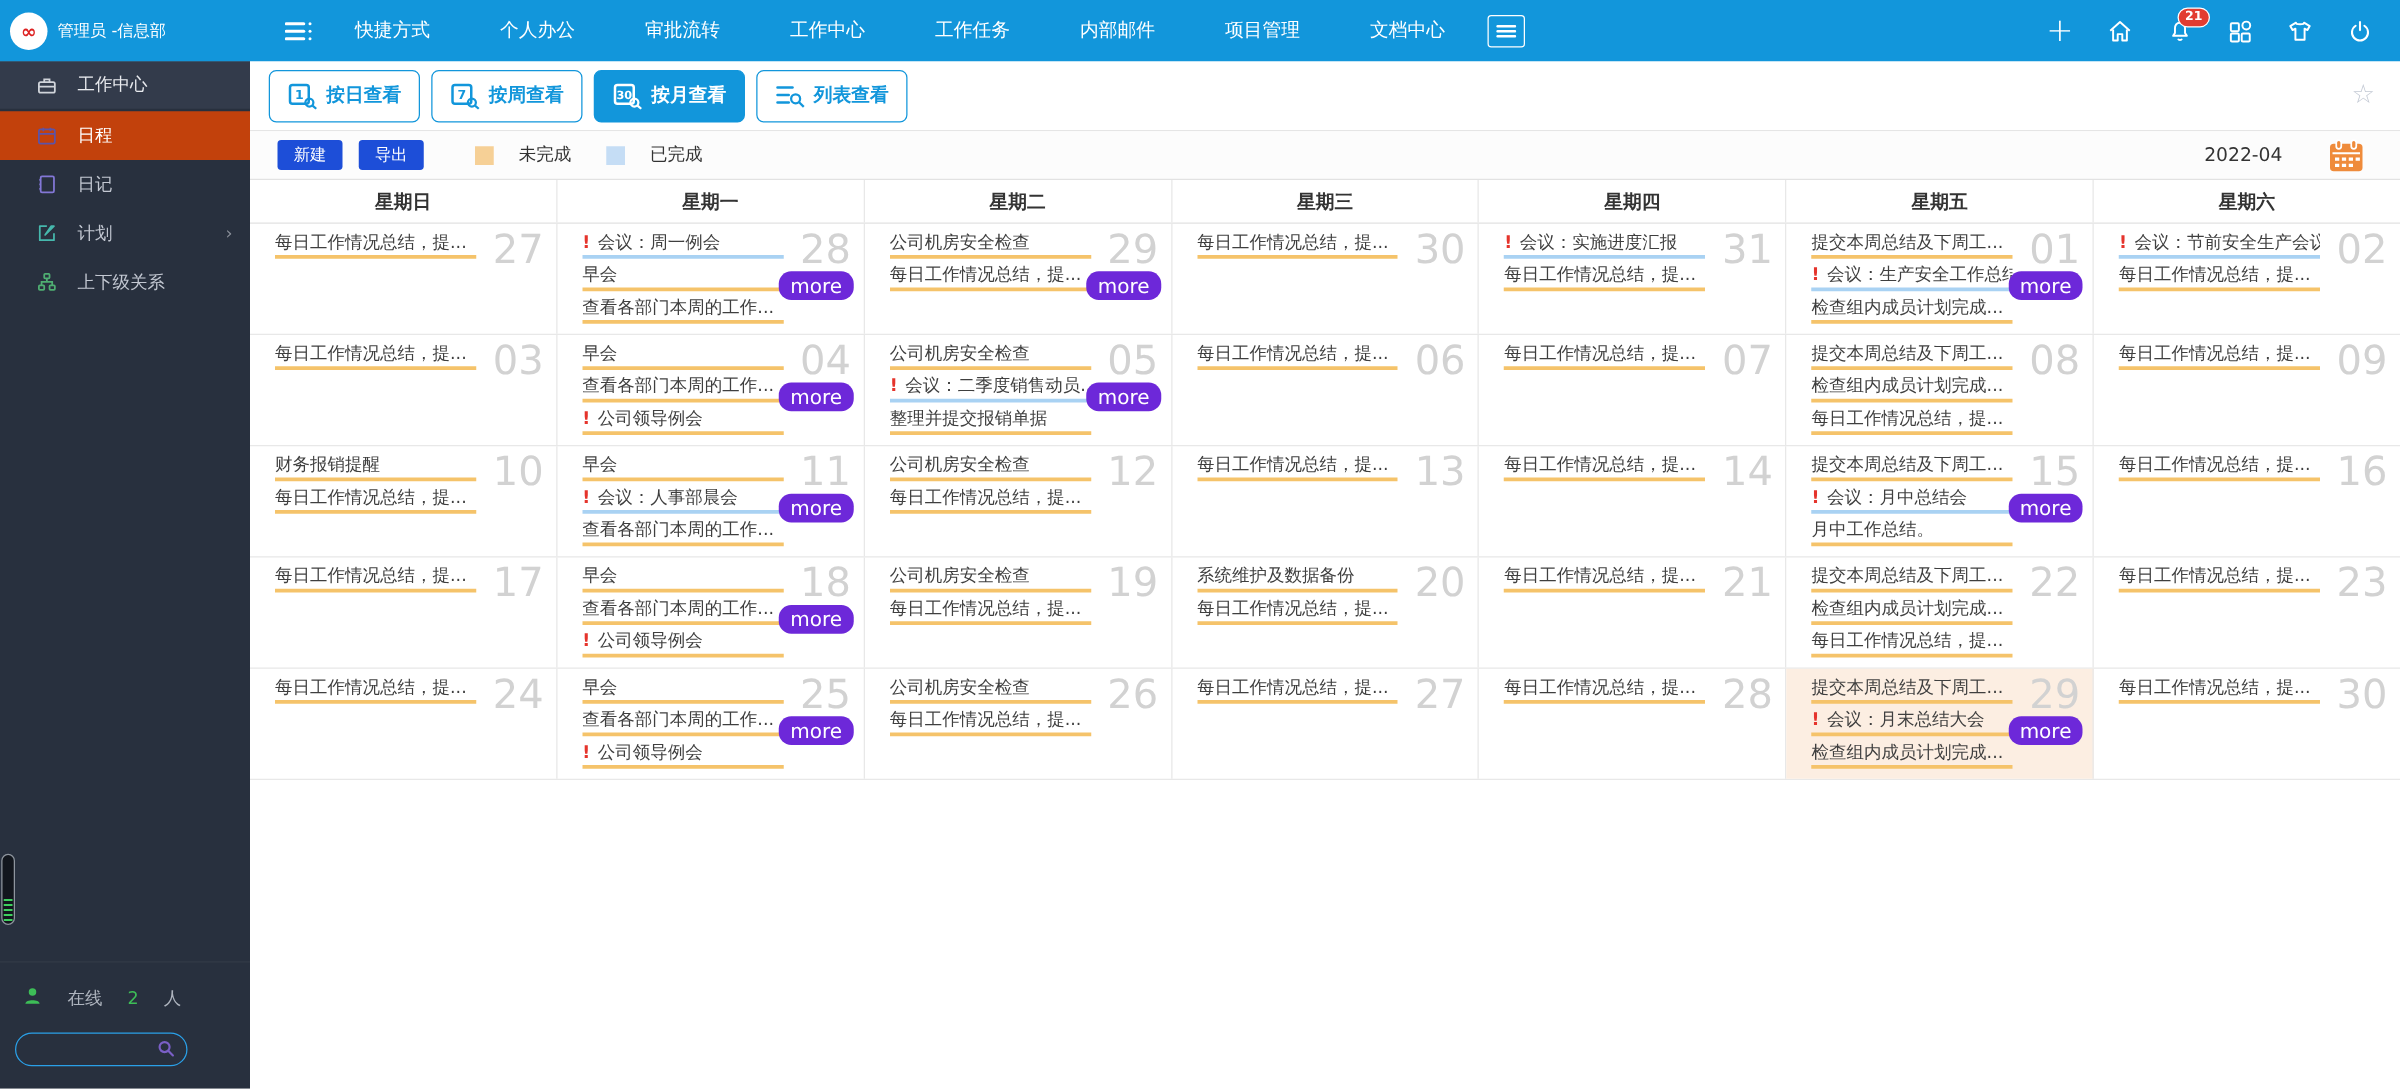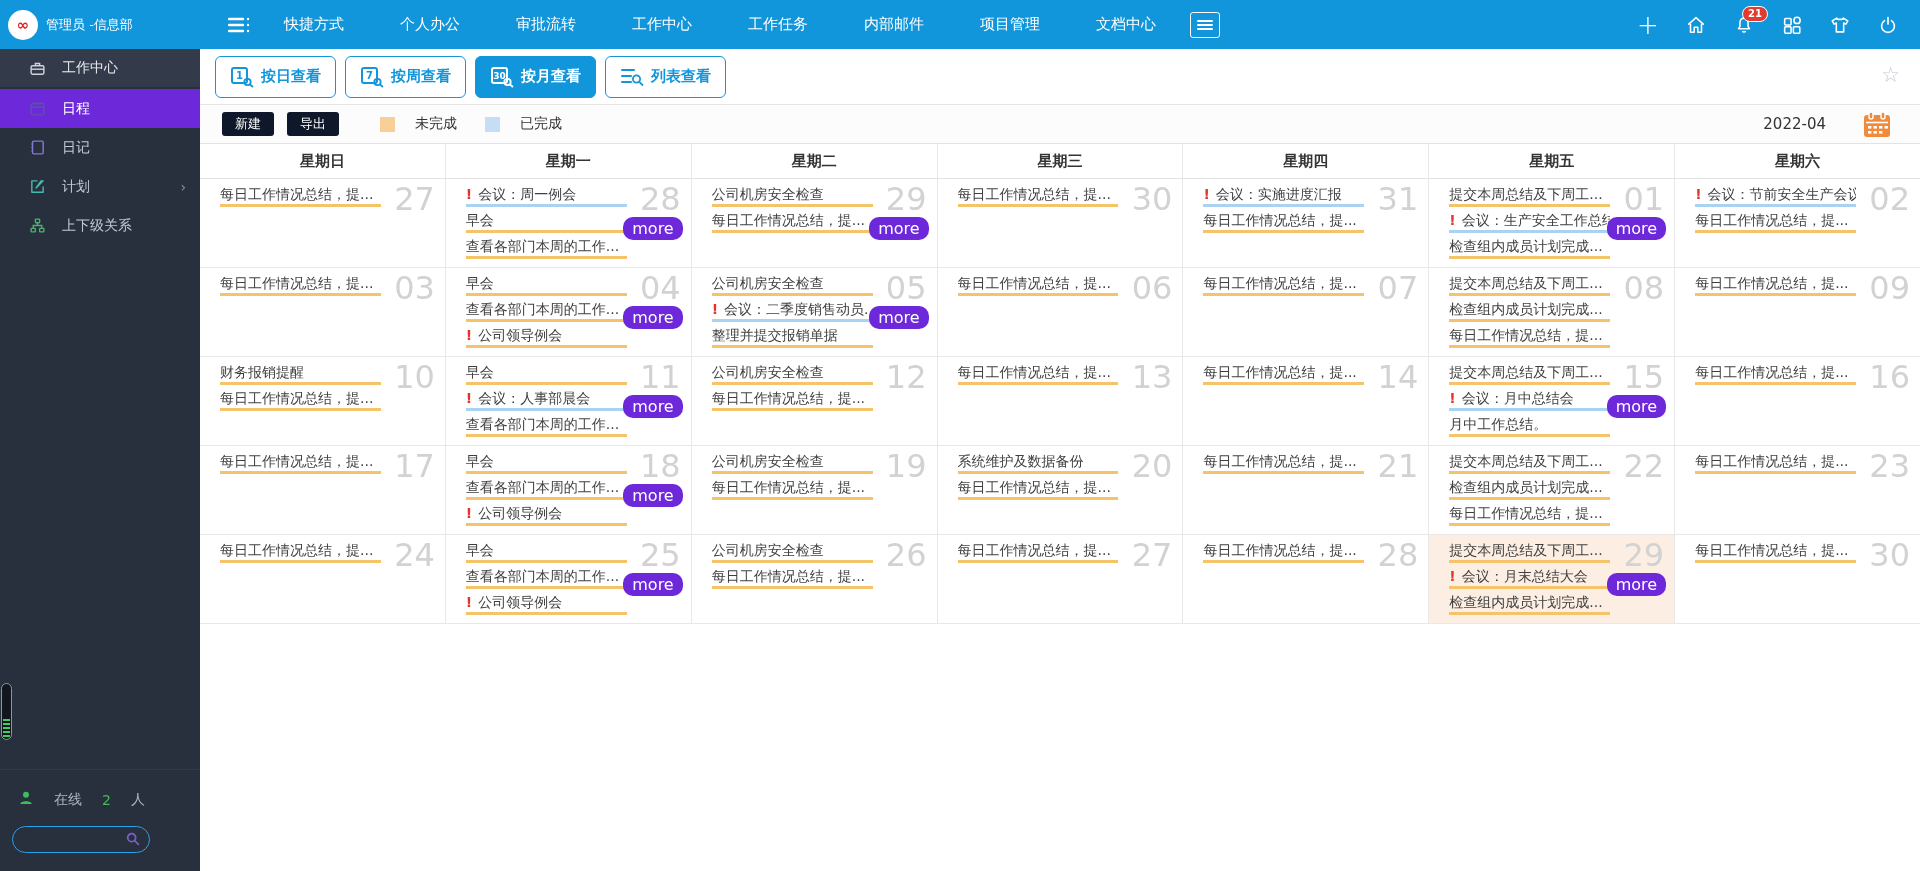--- a/index.html
+++ b/index.html
@@ -18,42 +18,42 @@
   .top-right { margin-left:auto; display:flex; align-items:center; gap:24px; padding-right:20px; }
   .tool-ic { position:relative; width:24px; height:24px; display:flex; align-items:center; justify-content:center; cursor:pointer; }
   .plus-ic { font-size:26px; font-weight:300; line-height:22px; }
   .badge { position:absolute; top:-7px; right:-12px; background:#e23c31; border:1px solid #fff; color:#fff; font-size:10px; line-height:12px; padding:1px 5px; border-radius:8px; font-weight:bold; }
 
   
   .sidebar { position:absolute; left:0; top:49px; width:200px; height:822px; background:#28303e; z-index:4; }
   .side-item { height:39px; display:flex; align-items:center; color:#c3c8d2; font-size:14px; cursor:pointer; padding-left:28px; position:relative; }
   .side-item .s-ico { width:18px; height:18px; margin-right:16px; display:flex; align-items:center; justify-content:center; }
   .side-item.section { background:#333b4b; color:#e8eaee; height:38px; margin-bottom:2px; }
-  .side-item.active { background:#6d28d9; color:#fff; }
+  .side-item.active { background:#c2410c; color:#fff; }
   .side-item .chev { position:absolute; right:14px; color:#8a8f99; font-size:14px; }
   .side-divider { position:absolute; left:0; top:720px; width:100%; border-top:1px solid #323a47; }
   .gauge { position:absolute; left:1px; top:634px; width:11px; height:57px; border:1px solid #8e959e; border-radius:6px; background:#12161d; overflow:hidden; }
   .gauge .fill { position:absolute; bottom:2px; left:1px; right:1px; height:20px; background:repeating-linear-gradient(to top,#3ecf5e 0 2px,#12161d 2px 4px); }
   .online { position:absolute; left:18px; bottom:62px; display:flex; align-items:center; gap:20px; font-size:14px; color:#aeb4be; }
   .online .cnt { color:#3dbd57; }
   .side-search { position:absolute; left:12px; bottom:18px; width:138px; height:27px; }
   .side-search input { width:100%; height:100%; border:1px solid #2aa0e8; border-radius:14px; background:transparent; outline:none; color:#cfd3da; padding:0 30px 0 12px; font-size:13px; }
   .side-search .mag { position:absolute; right:9px; top:5px; }
 
   
   .content { position:absolute; left:200px; top:49px; width:1720px; height:822px; background:#fff; }
 
   .toolbar1 { height:56px; border-bottom:1px solid #e5e5e5; display:flex; align-items:center; padding-left:15px; position:relative; }
   .vbtn { height:42px; border:1px solid #1296db; border-radius:6px; background:#fff; color:#1296db; font-size:15px; font-weight:bold; display:flex; align-items:center; gap:7px; padding:0 14px; margin-right:9px; cursor:pointer; font-family:inherit; }
   .vbtn.active { background:#1296db; color:#fff; }
   .vbtn svg { display:block; }
   .star { position:absolute; right:20px; top:14px; font-size:21px; color:#c3c9d4; cursor:pointer; }
 
   .toolbar2 { height:39px; border-bottom:1px solid #e2e2e2; display:flex; align-items:center; padding-left:22px; position:relative; background:#fcfcfc; }
-  .sbtn { height:24px; padding:0 13px; background:#0f172a; color:#fff; border:none; border-radius:3px; font-size:13px; margin-right:13px; cursor:pointer; font-family:inherit; }
+  .sbtn { height:24px; padding:0 13px; background:#1d4ed8; color:#fff; border:none; border-radius:3px; font-size:13px; margin-right:13px; cursor:pointer; font-family:inherit; }
   .legend { display:flex; align-items:center; gap:20px; margin-left:28px; font-size:14px; color:#333; }
   .legend .sw { width:15px; height:15px; display:inline-block; }
   .sw-incomplete { background:#f6d096; }
   .sw-complete { background:#c5ddf5; }
   .month-label { position:absolute; right:94px; top:10px; font-size:15px; color:#333;margin-left:20px; }
   .cal-ic { position:absolute; right:28px; top:5px; cursor:pointer; }
 
   .cal-header { height:35px; display:flex; border-bottom:1px solid #e2e2e2; }
   .cal-header .wd { flex:1; display:flex; align-items:center; justify-content:center; font-size:15px; font-weight:bold; color:#333; border-right:1px solid #e8e8e8; }
   .cal-header .wd:last-child { border-right:none; }

